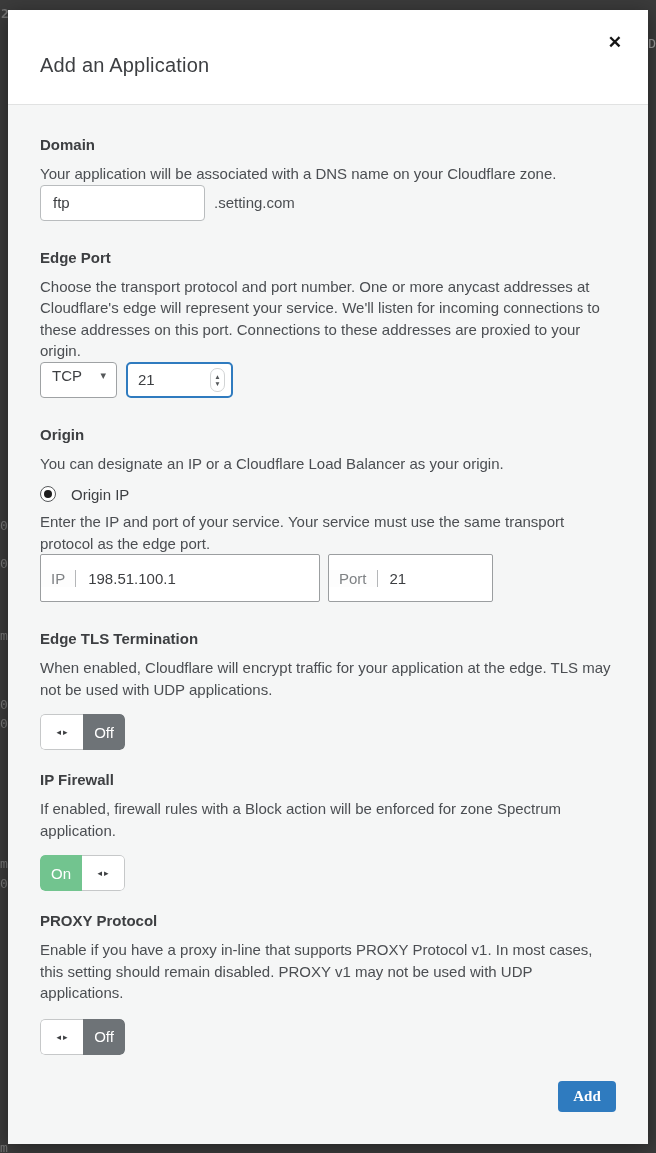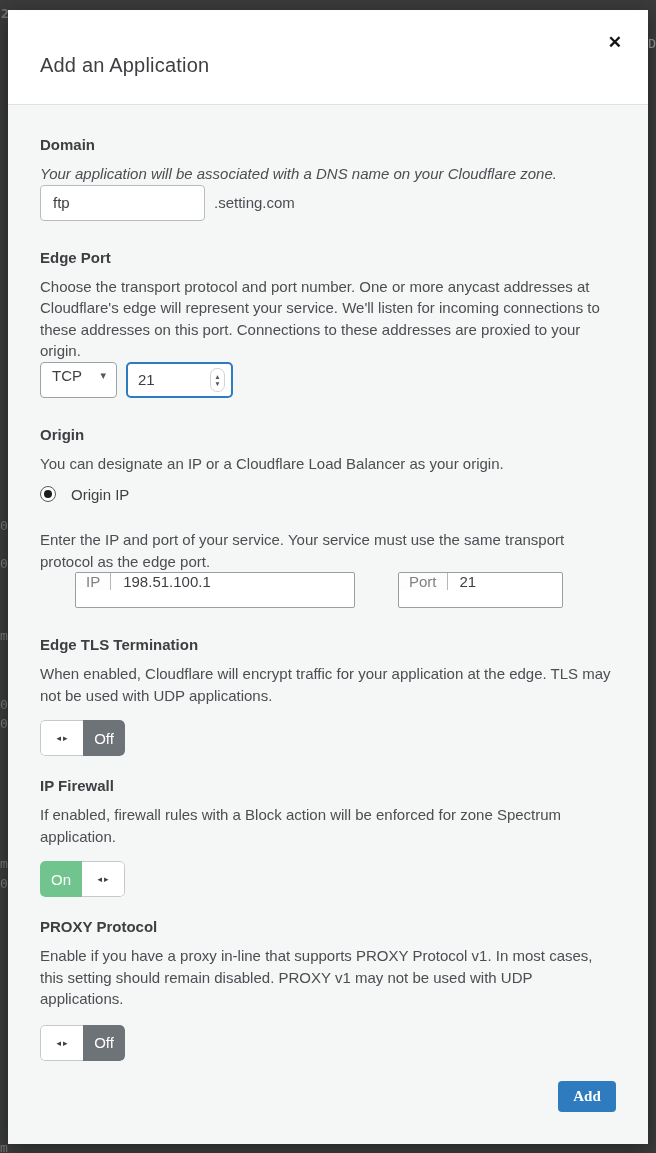--- a/index.html
+++ b/index.html
@@ -64,21 +64,21 @@
   }
   h2.sec-heading {
     font-size:15px; font-weight:700; color:#3d3f42;
     margin:0 0 8px 0; line-height:20px;
   }
   p.sec-desc {
     font-size:15px; color:#4b4e52; line-height:21.5px;
     max-width:578px; margin:0;
   }
   .gap-sm { margin-bottom:12px; }
-  .gap-md { margin-bottom:20px;font-style:italic; }
+  .gap-md { margin-bottom:20px; }
   .gap-lg { margin-bottom:27px; }
   .sec-top { margin-top:27px; }
   .sec-top-sm { margin-top:20px; }
 
   .control-row { display:flex; align-items:center; }
 
   
   .text-input {
     height:36px; background:#fff;
     border:1px solid #b9bcbe; border-radius:4px;
@@ -116,41 +116,41 @@
     display:flex; flex-direction:column; align-items:center;
     border:1px solid #d2d4d5; border-radius:7px;
     width:15px; height:24px; justify-content:center;
     color:#55585a; font-size:6.5px; line-height:7px;
     user-select:none;
   }
 
   
   .radio-row {
     display:flex; align-items:center; cursor:pointer;
-    margin-bottom:25px; height:20px;
+    margin-bottom:7px; height:20px;
   }
   .radio-circle {
     width:16px; height:16px; border-radius:50%;
     background:#fff; border:1px solid #55585a;
     display:inline-flex; align-items:center; justify-content:center;
     flex:0 0 auto;
   }
   .radio-circle.selected::after {
     content:""; width:8px; height:8px; border-radius:50%;
     background:#1d1d1d;
   }
   .radio-circle.disabled { border-color:#cbcdce; }
   .radio-label { font-size:15px; color:#3d3f42; margin-left:15px; }
   .radio-label.disabled { color:#b8babc; }
 
   
   .prefix-group {
-    display:inline-flex; height:36px; background:#fff;
+    display:inline-flex; height:48px; background:#fff;
     border:1px solid #9b9ea0; border-radius:2px;
-    align-items:flex-start; overflow:hidden;margin-left:35px;
+    align-items:center; overflow:hidden;
   }
   .prefix-label {
     display:flex; align-items:center; padding:0 10px;
     font-size:15px; color:#7e8184;
     border-right:1px solid #b4b6b8; background:#fdfdfd;
     flex:0 0 auto;
   }
   .prefix-group input {
     border:none; outline:none; background:transparent;
     font-family:"Liberation Sans", sans-serif;

